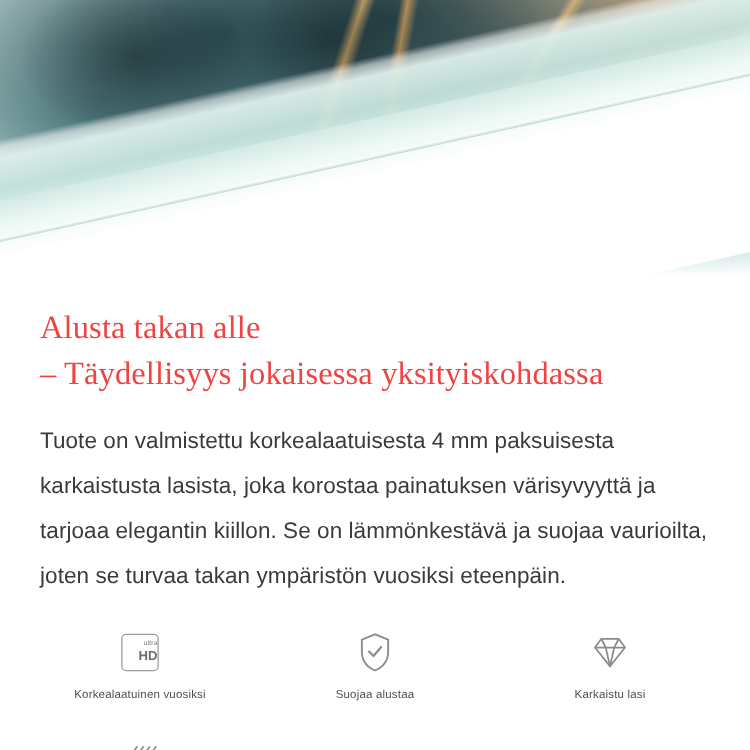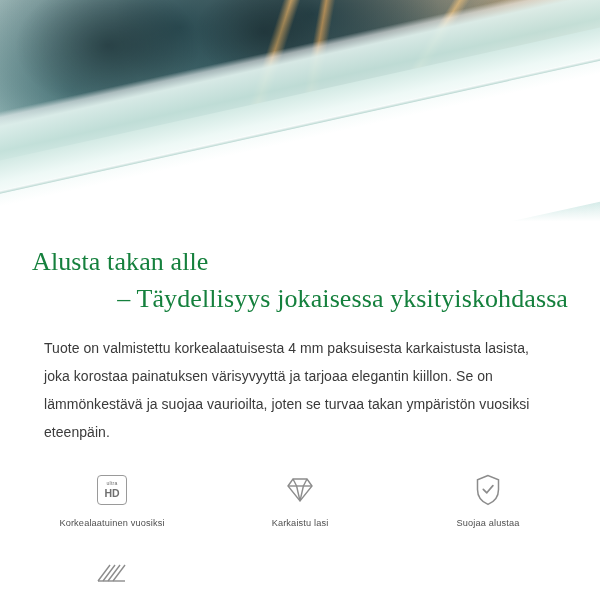--- a/index.html
+++ b/index.html
@@ -121,30 +121,30 @@
   .sparkle.s2 { left: 536px; top: 182px; font-size: 13px; }
   .sparkle.s3 { left: 556px; top: 158px; font-size: 11px; }
 
   
   .content {
     padding: 16px 32px 0 32px;
   }
   h1.headline {
     font-family: "Liberation Serif", serif;
     font-weight: 400;
-    color: #15803d;
+    color: #ef4444;
     font-size: 26px;
     line-height: 1.42;
     margin: 0 0 16px 0;
     letter-spacing: 0.1px;
   }
-  h1.headline .l2 { display: block; text-align: right; }
+  h1.headline .l2 { display: block; }
   p.body-copy {
-    margin: 12px;
-    font-size: 14px;
+    margin: 0;
+    font-size: 18px;
     line-height: 2.0;
     color: #3a3a3a;
     letter-spacing: 0.05px;
   }
 
   
   .features {
     margin-top: 22px;
     padding: 0 18px;
     display: grid;
@@ -172,21 +172,21 @@
     text-align: center;
     letter-spacing: 0.15px;
   }
   .ultrahd {
     width: 28px;
     height: 28px;
     border: 1.4px solid #9a9a9a;
     border-radius: 4px;
     display: flex;
     flex-direction: column;
-    align-items: center;
+    align-items: flex-end;
     justify-content: center;
     color: #6f6f6f;
     line-height: 1;
   }
   .ultrahd .t1 { font-size: 5.2px; letter-spacing: 0.2px; }
   .ultrahd .t2 { font-size: 10.5px; font-weight: bold; margin-top: 1px; }
   svg { display: block; }
 </style>
 </head>
 <body>
@@ -221,44 +221,44 @@
         <div class="ultrahd">
           <span class="t1">ultra</span>
           <span class="t2">HD</span>
         </div>
       </div>
       <div class="caption">Korkealaatuinen vuosiksi</div>
     </div>
 
     <div class="feature">
       <div class="glyph">
+        <svg width="34" height="40" viewBox="0 0 34 40" fill="none" stroke="#8c8c8c" stroke-width="1.5">
+          <path d="M17 5.5 6.5 9.8v9.6c0 7.3 4.5 12.4 10.5 15 6-2.6 10.5-7.7 10.5-15V9.8L17 5.5z"></path>
+          <polyline points="12.3,19.3 15.8,22.8 21.9,15.6" stroke-width="1.7" stroke-linecap="round" stroke-linejoin="round"></polyline>
+        </svg>
+      </div>
+      <div class="caption">Suojaa alustaa</div>
+    </div>
+
+    <div class="feature">
+      <div class="glyph">
         <svg width="38" height="38" viewBox="0 0 38 38" fill="none" stroke="#8c8c8c" stroke-width="1.4">
           <path d="M7 15 12 8h14l5 7-12 15L7 15z"></path>
           <line x1="7" y1="15" x2="31" y2="15"></line>
           <line x1="12" y1="8" x2="15.6" y2="15"></line>
           <line x1="26" y1="8" x2="22.4" y2="15"></line>
           <line x1="15.6" y1="15" x2="19" y2="30"></line>
           <line x1="22.4" y1="15" x2="19" y2="30"></line>
         </svg>
       </div>
       <div class="caption">Karkaistu lasi</div>
     </div>
 
     <div class="feature">
       <div class="glyph">
-        <svg width="34" height="40" viewBox="0 0 34 40" fill="none" stroke="#8c8c8c" stroke-width="1.5">
-          <path d="M17 5.5 6.5 9.8v9.6c0 7.3 4.5 12.4 10.5 15 6-2.6 10.5-7.7 10.5-15V9.8L17 5.5z"></path>
-          <polyline points="12.3,19.3 15.8,22.8 21.9,15.6" stroke-width="1.7" stroke-linecap="round" stroke-linejoin="round"></polyline>
-        </svg>
-      </div>
-      <div class="caption">Suojaa alustaa</div>
-    </div>
-
-    <div class="feature">
-      <div class="glyph">
         <svg width="40" height="34" viewBox="0 0 40 34" fill="none" stroke="#8c8c8c" stroke-width="1.4">
           <path d="M6 24 18 8"></path>
           <path d="M11 24 23 8"></path>
           <path d="M16 24 28 8"></path>
           <path d="M21 24 33 8"></path>
           <path d="M6 24h27"></path>
         </svg>
       </div>
       <div class="caption">Paksuus reunat</div>
     </div>

